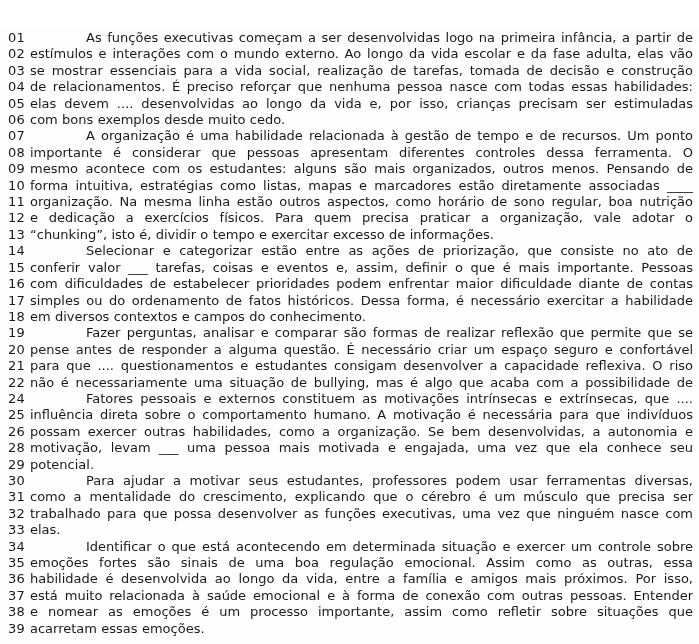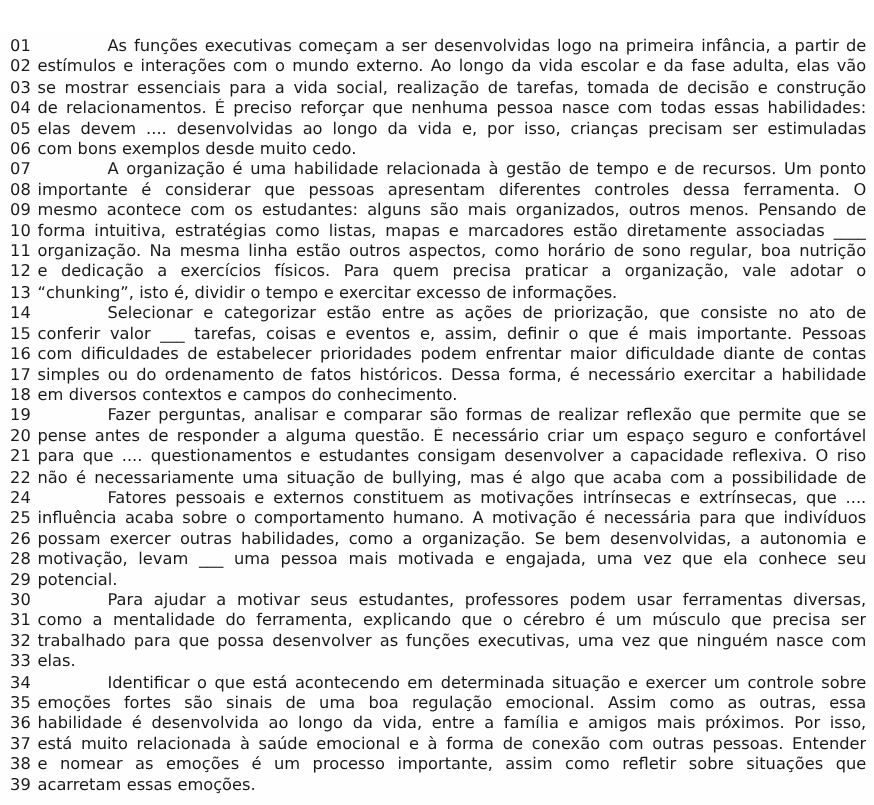--- a/index.html
+++ b/index.html
@@ -138,41 +138,41 @@
     <div class="row">
       <span class="num">22</span>
       <span class="txt">não é necessariamente uma situação de bullying, mas é algo que acaba com a possibilidade de</span>
     </div>
     <div class="row">
       <span class="num">24</span>
       <span class="txt para-start">Fatores pessoais e externos constituem as motivações intrínsecas e extrínsecas, que ....</span>
     </div>
     <div class="row">
       <span class="num">25</span>
-      <span class="txt">influência acaba sobre o comportamento humano. A motivação é necessária para que indivíduos</span>
+      <span class="txt">influência direta sobre o comportamento humano. A motivação é necessária para que indivíduos</span>
     </div>
     <div class="row">
       <span class="num">26</span>
       <span class="txt">possam exercer outras habilidades, como a organização. Se bem desenvolvidas, a autonomia e</span>
     </div>
     <div class="row">
       <span class="num">28</span>
       <span class="txt">motivação, levam ___ uma pessoa mais motivada e engajada, uma vez que ela conhece seu</span>
     </div>
     <div class="row">
       <span class="num">29</span>
       <span class="txt para-end">potencial.</span>
     </div>
     <div class="row">
       <span class="num">30</span>
       <span class="txt para-start">Para ajudar a motivar seus estudantes, professores podem usar ferramentas diversas,</span>
     </div>
     <div class="row">
       <span class="num">31</span>
-      <span class="txt">como a mentalidade do ferramenta, explicando que o cérebro é um músculo que precisa ser</span>
+      <span class="txt">como a mentalidade do crescimento, explicando que o cérebro é um músculo que precisa ser</span>
     </div>
     <div class="row">
       <span class="num">32</span>
       <span class="txt">trabalhado para que possa desenvolver as funções executivas, uma vez que ninguém nasce com</span>
     </div>
     <div class="row">
       <span class="num">33</span>
       <span class="txt para-end">elas.</span>
     </div>
     <div class="row">

